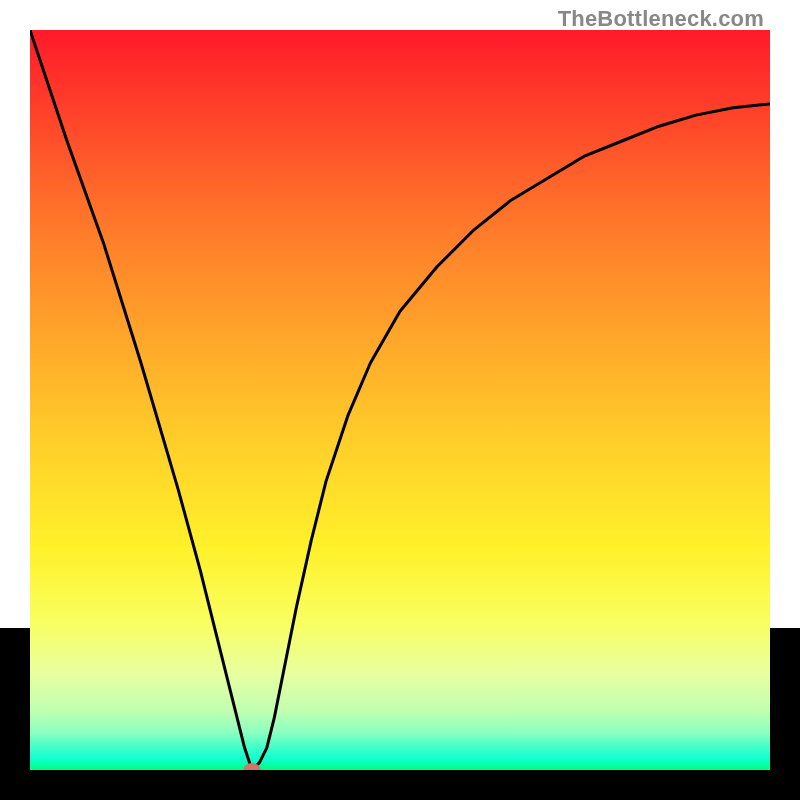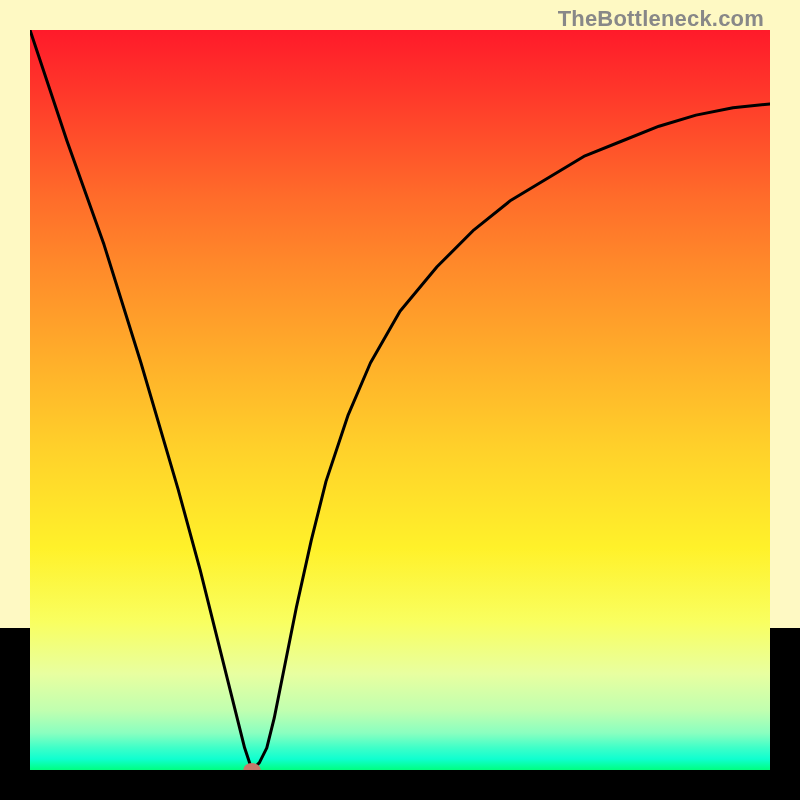--- a/index.html
+++ b/index.html
@@ -1,20 +1,20 @@
 <!DOCTYPE html>
 <html><head>
 <meta charset="utf-8">
 <style>
   * { margin: 0; padding: 0; box-sizing: border-box; }
   html, body { width: 800px; height: 800px; overflow: hidden; background: #000; }
   .frame {
     width: 800px;
     height: 628px;
-    background: #fef9c3;
+    background: #ffffff;
     position: relative;
   }
   .plot-area {
     position: absolute;
     left: 30px;
     top: 30px;
     width: 740px;
     height: 740px;
     background: linear-gradient(to bottom,
       #ff1a2a 0%,

